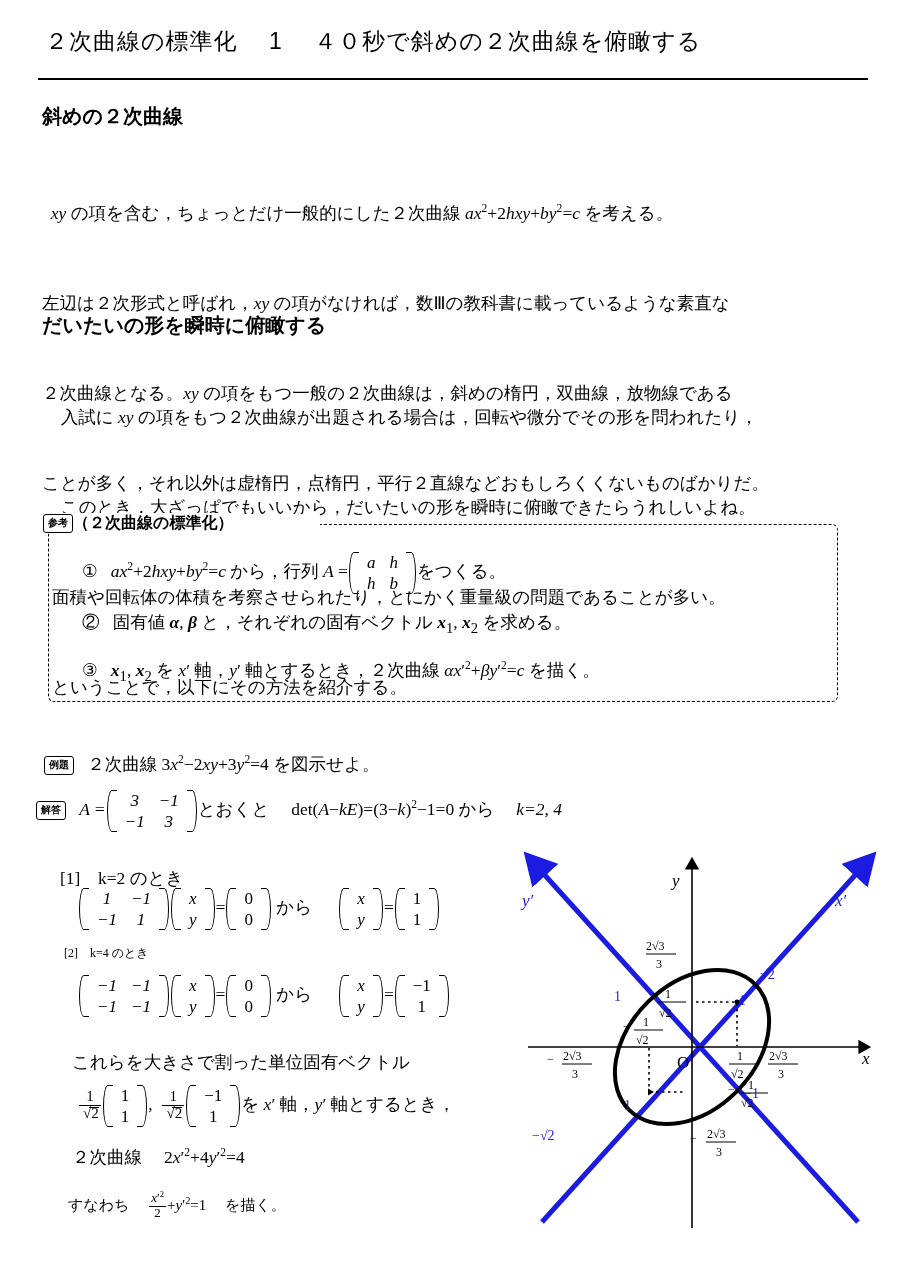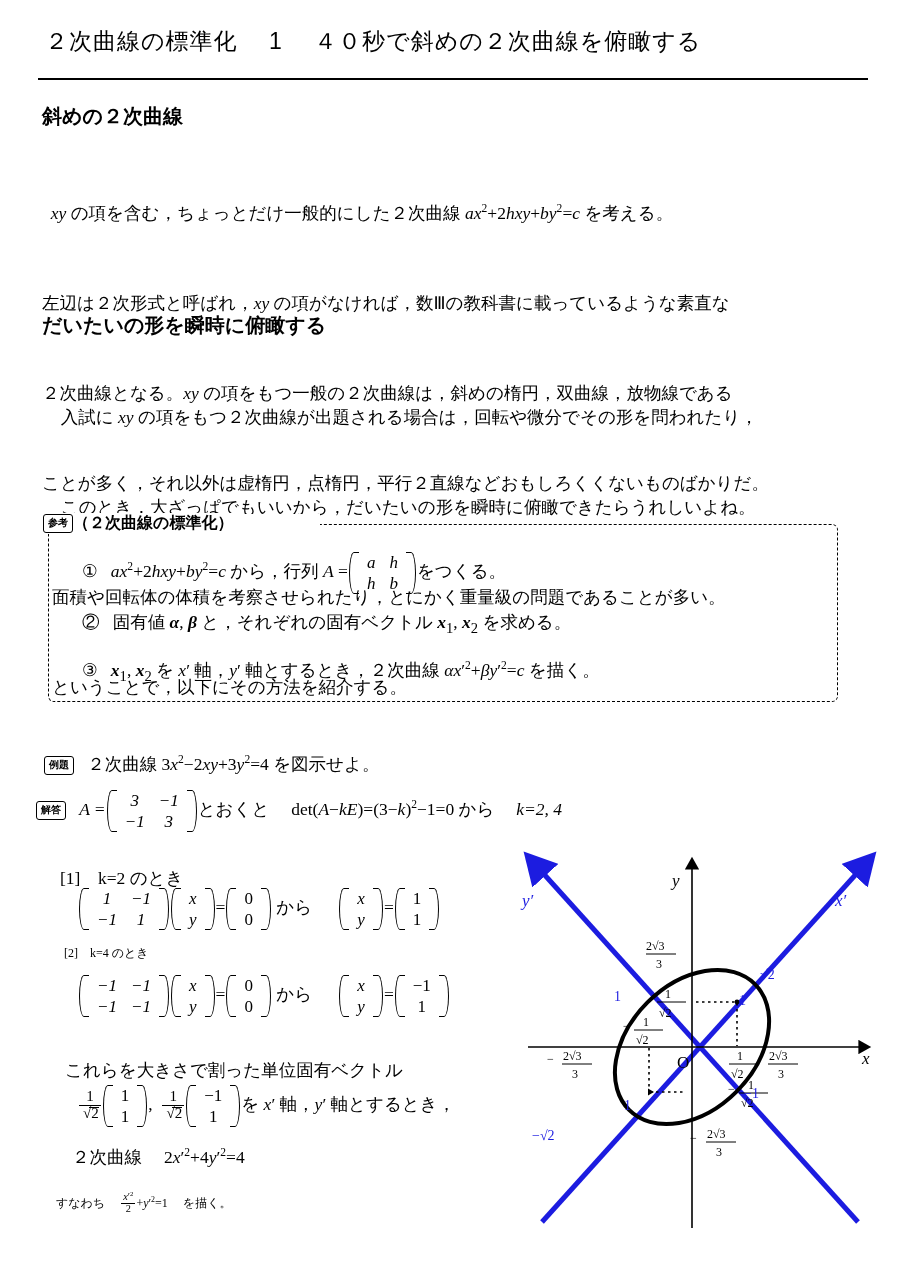--- a/index.html
+++ b/index.html
@@ -291,21 +291,21 @@
             <tr>
               <td style="font-style:normal">−1</td>
             </tr>
       <tr>
               <td style="font-style:normal">1</td>
             </tr>
     </tbody>
         </table><span class="par-r"></span></span>
   </div>
 
-  <div style="position:absolute; left:65px; top:1050px; font-size:17.5px; white-space:nowrap;margin-top:8px;">これらを大きさで割った単位固有ベクトル</div>
+  <div style="position:absolute; left:72px; top:1050px; font-size:17.5px; white-space:nowrap;">これらを大きさで割った単位固有ベクトル</div>
 
   <div style="position:absolute; left:78px; top:1085px; font-size:17.5px; white-space:nowrap;">
     <span class="frac">
       <span class="num">1</span>
       <span class="den"><span class="rad">√<span class="bar"></span>2</span></span>
     </span><span class="mat"><span class="par-l"></span><table>
       <tbody>
             <tr>
               <td style="font-style:normal">1</td>
             </tr>
@@ -327,21 +327,21 @@
             </tr>
     </tbody>
         </table><span class="par-r"></span></span><span>を <span class="ital">x</span>′ 軸，<span class="ital">y</span>′ 軸とするとき，</span>
   </div>
 
   <div style="position:absolute; left:72px; top:1145px; font-size:17.5px; white-space:nowrap;">
     <span>２次曲線</span>
     &nbsp;&nbsp;&nbsp;&nbsp;2<span class="ital">x</span>′<sup class="sp">2</sup>+4<span class="ital">y</span>′<sup class="sp">2</sup>=4
   </div>
 
-  <div style="position:absolute; left:56px; top:1190px; font-size:12px; white-space:nowrap;">
+  <div style="position:absolute; left:68px; top:1190px; font-size:15px; white-space:nowrap;">
     <span>すなわち</span>
     &nbsp;&nbsp;&nbsp;&nbsp;<span class="frac">
       <span class="num"><span class="ital">x</span>′<sup class="sp">2</sup></span>
       <span class="den">2</span>
     </span>+<span class="ital">y</span>′<sup class="sp">2</sup>=1
     &nbsp;&nbsp;&nbsp;&nbsp;<span>を描く。</span>
   </div>
 
   <div class="figwrap">
     <svg width="385" height="420" viewBox="0 0 385 420" xmlns="http://www.w3.org/2000/svg">

